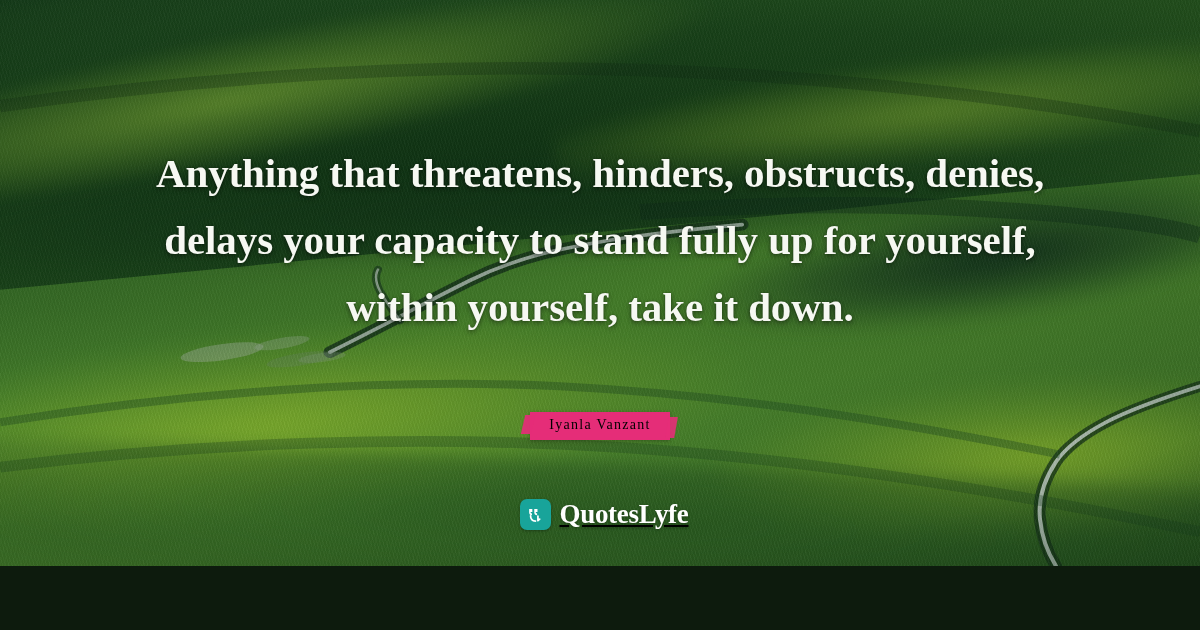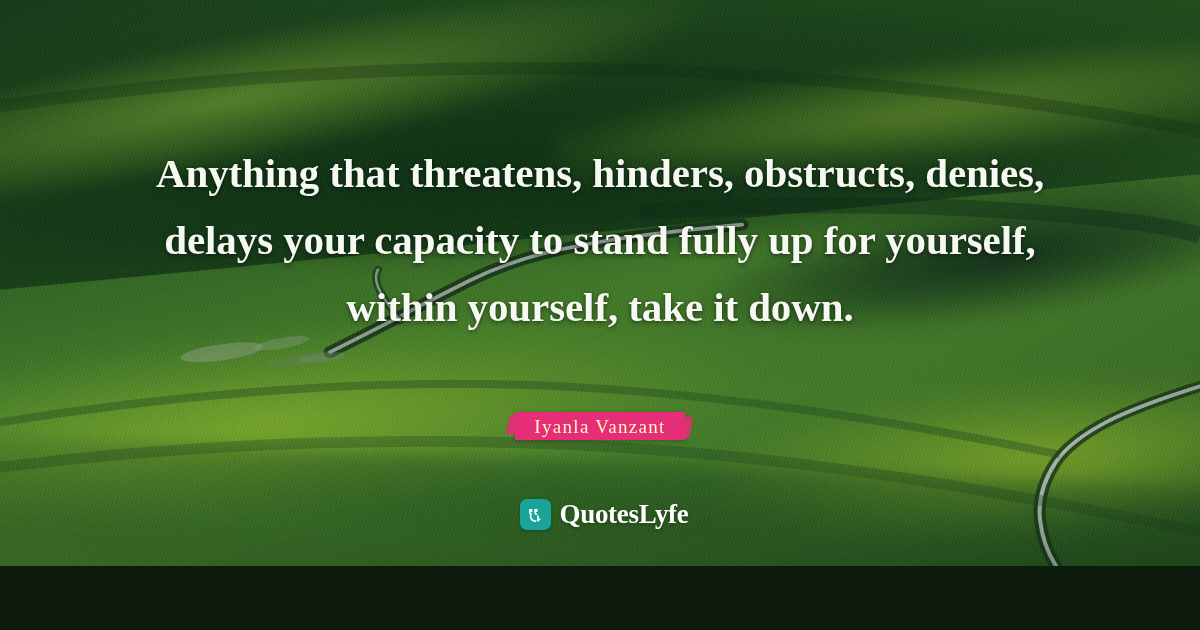--- a/index.html
+++ b/index.html
@@ -233,25 +233,25 @@
     top: 412px;
     left: 0;
     right: 0;
     display: flex;
     justify-content: center;
   }
 
   .author-badge {
     position: relative;
     display: inline-block;
-    padding: 5px 19px 2px 19px;
+    padding: 5px 19px 8px 19px;
     background: #e52d78;
-    color: #fef9c3;
+    color: #000000;
     font-family: "Liberation Serif", "DejaVu Serif", serif;
-    font-size: 19px;
+    font-size: 14px;
     font-weight: normal;
     letter-spacing: 1.3px;
     line-height: 1.1;
     box-shadow: 0 1px 4px rgba(0,0,0,0.28);
   }
   
   .author-badge::before {
     content: "";
     position: absolute;
     left: -7px;
@@ -281,20 +281,21 @@
   
   .logo-row {
     position: absolute;
     bottom: 36px;
     left: 8px;
     right: 0;
     display: flex;
     align-items: flex-end;
     justify-content: center;
     gap: 9px;
+    text-decoration: underline;
   }
   .logo-mark {
     width: 31px;
     height: 31px;
     border-radius: 7px;
     background: #18a49a;
     display: flex;
     align-items: center;
     justify-content: center;
     box-shadow: 0 1px 3px rgba(0,0,0,0.30);

